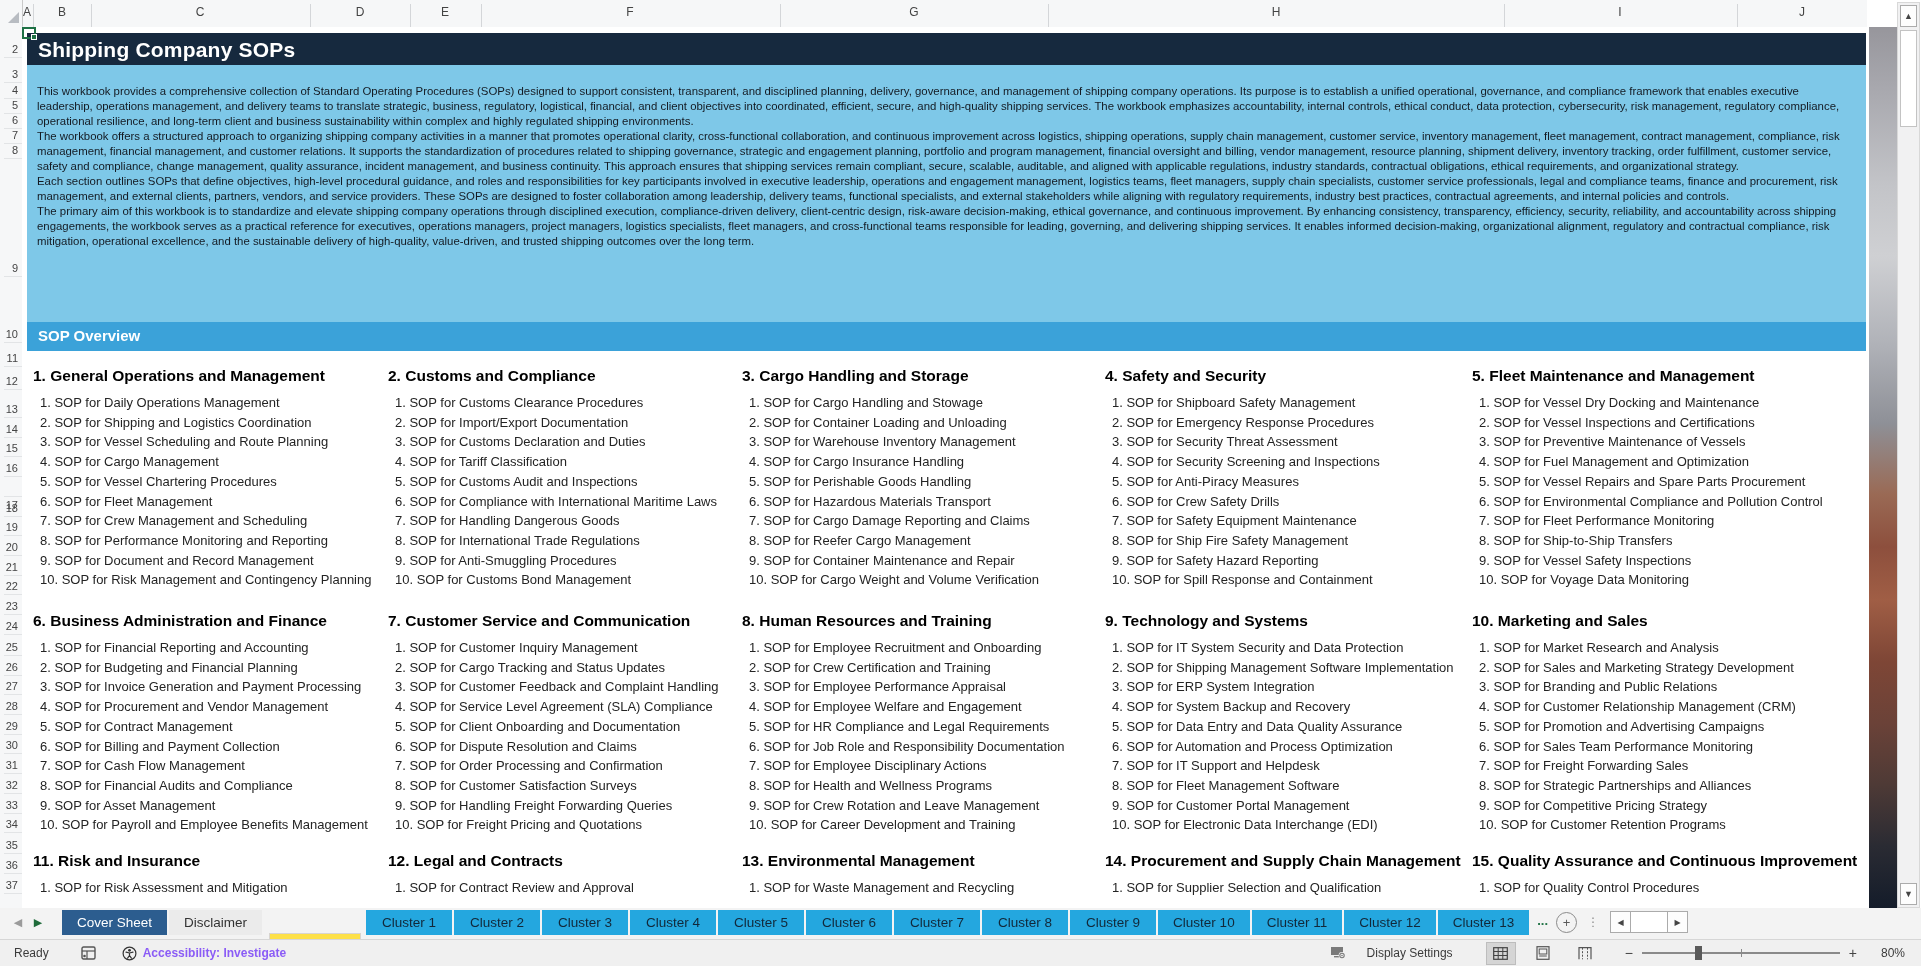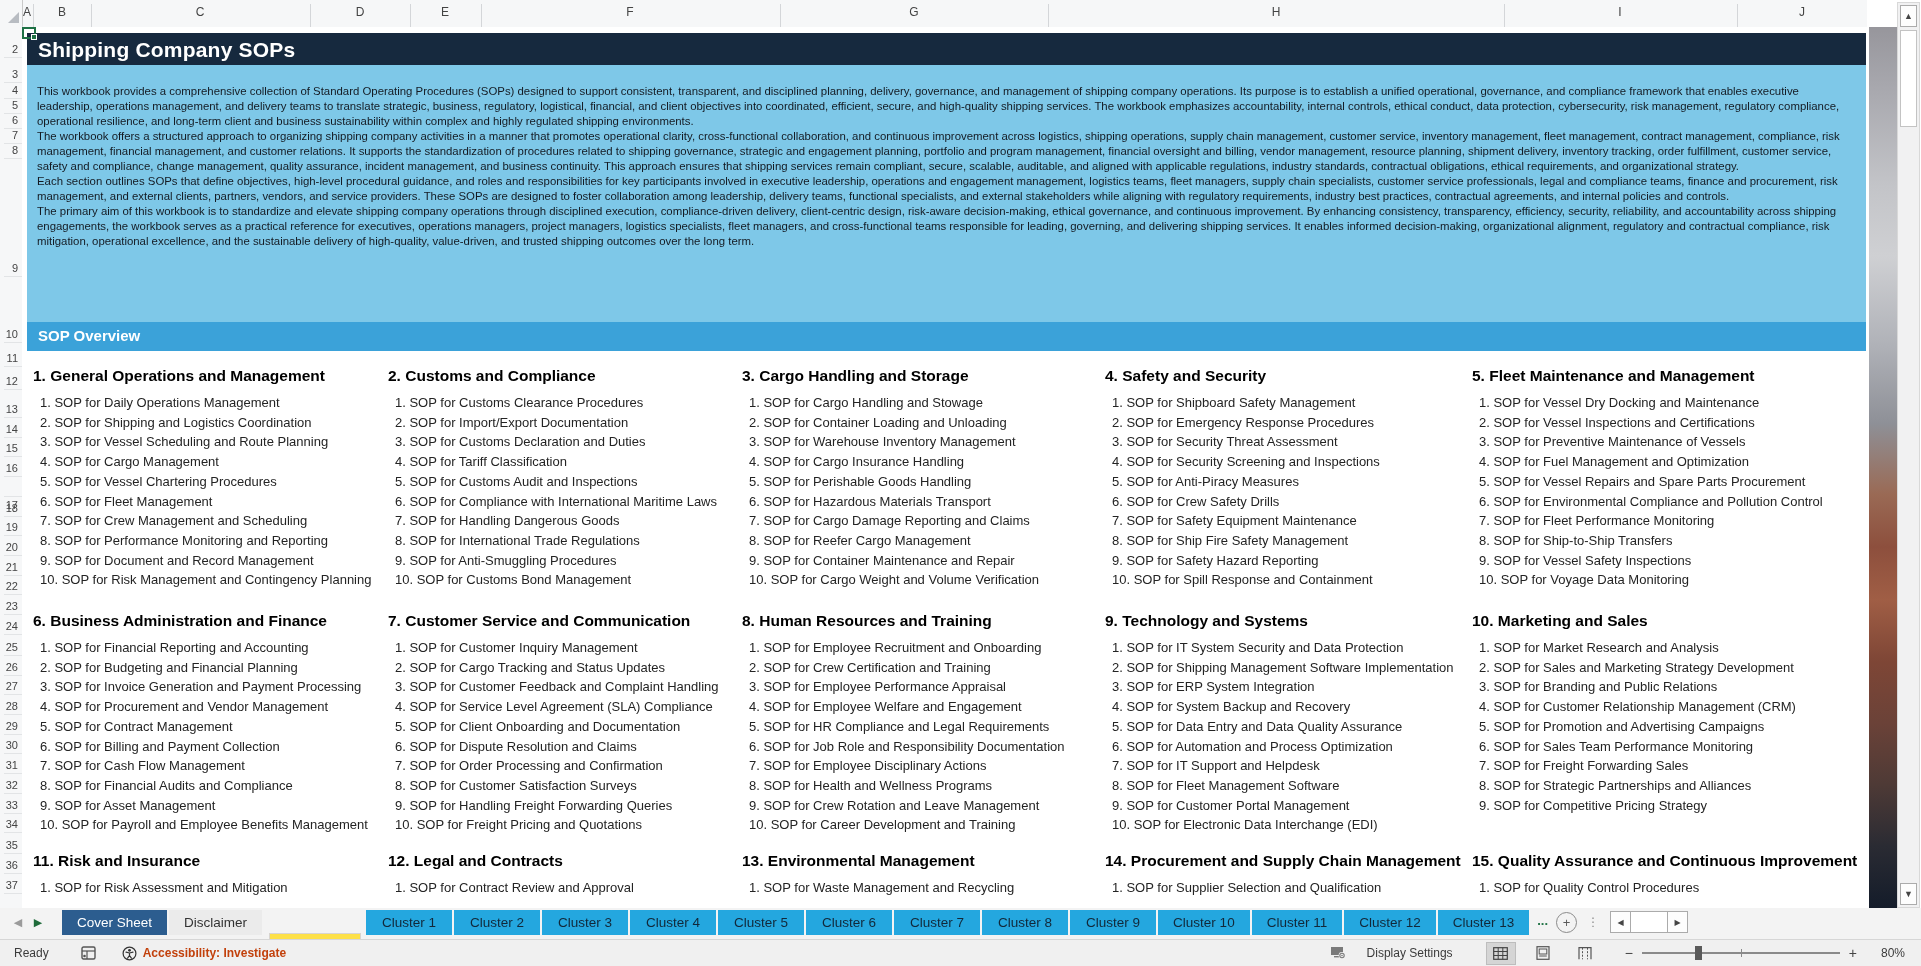--- a/index.html
+++ b/index.html
@@ -66,21 +66,21 @@
   .hscroll{display:flex;height:22px;margin-top:1px;}
   .hs-btn{width:19px;background:#FDFDFD;border:1px solid #ABABAB;display:flex;align-items:center;justify-content:center;
           font-size:8px;color:#444;}
   .hs-thumb{width:36px;background:#FFFFFF;border-top:1px solid #ABABAB;border-bottom:1px solid #ABABAB;}
 
   
   .statusbar{position:absolute;left:0;top:939px;width:1921px;height:27px;background:#F0F0F0;border-top:1px solid #D6D6D6;
              display:flex;align-items:center;font-size:12px;color:#3B3B3B;box-sizing:border-box;}
   .sb-ready{margin-left:14px;}
   .sb-ico{margin-left:32px;display:flex;align-items:center;}
-  .sb-acc{margin-left:26px;display:flex;align-items:center;gap:6px;font-weight:bold;color:#c2410c;}
+  .sb-acc{margin-left:26px;display:flex;align-items:center;gap:6px;font-weight:bold;color:#8b5cf6;}
   .sb-right{margin-left:auto;display:flex;align-items:center;}
   .sb-display{display:flex;align-items:center;gap:21px;margin-right:34px;}
   .viewbtns{display:flex;gap:14px;margin-right:26px;}
   .viewbtn{width:28px;height:21px;display:flex;align-items:center;justify-content:center;}
   .viewbtn.sel{background:#D5D5D5;outline:1px solid #BDBDBD;}
   .zoomer{display:flex;align-items:center;gap:9px;margin-right:14px;}
   .zoom-track{position:relative;width:198px;height:2px;background:#8A8A8A;}
   .zoom-tick{position:absolute;left:50%;top:-3px;width:1px;height:8px;background:#8A8A8A;}
   .zoom-thumb{position:absolute;left:27%;top:-6px;width:7px;height:14px;background:#5A5A5A;}
   .zoom-sign{font-size:14px;color:#444;}
@@ -348,20 +348,21 @@
             <ol>
               <li>1. SOP for Market Research and Analysis</li>
               <li>2. SOP for Sales and Marketing Strategy Development</li>
               <li>3. SOP for Branding and Public Relations</li>
               <li>4. SOP for Customer Relationship Management (CRM)</li>
               <li>5. SOP for Promotion and Advertising Campaigns</li>
               <li>6. SOP for Sales Team Performance Monitoring</li>
               <li>7. SOP for Freight Forwarding Sales</li>
               <li>8. SOP for Strategic Partnerships and Alliances</li>
               <li>9. SOP for Competitive Pricing Strategy</li>
+              <li>10. SOP for Customer Retention Programs</li>
             </ol>
           </div>
         </div>
       <div class="grow r2" id="g2">
           <div class="gcell">
             <h3>11. Risk and Insurance</h3>
             <ol>
               <li>1. SOP for Risk Assessment and Mitigation</li>
             </ol>
           </div>

